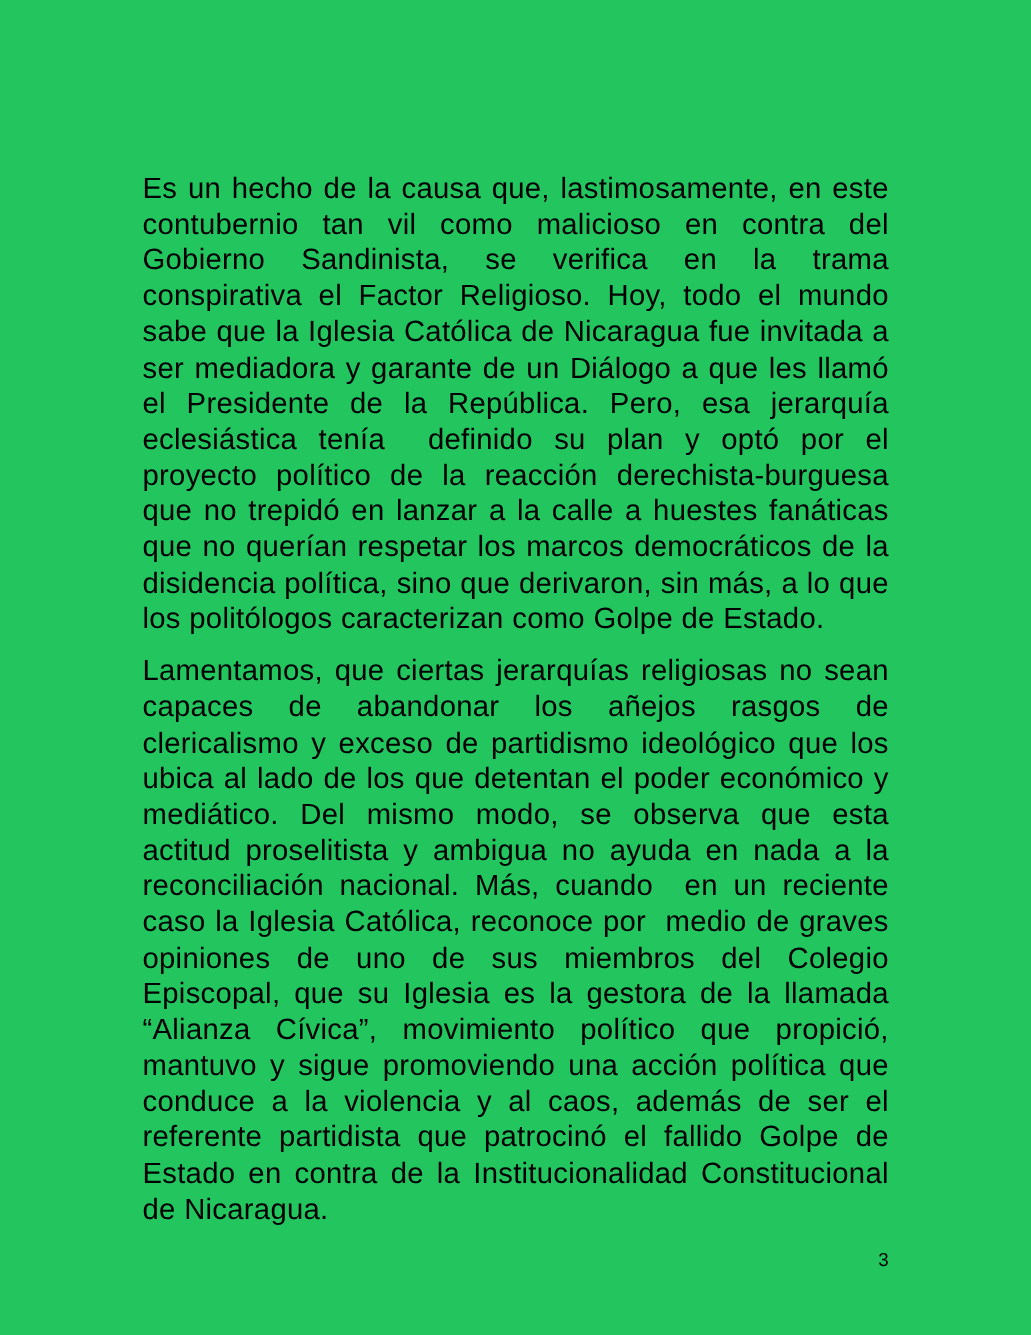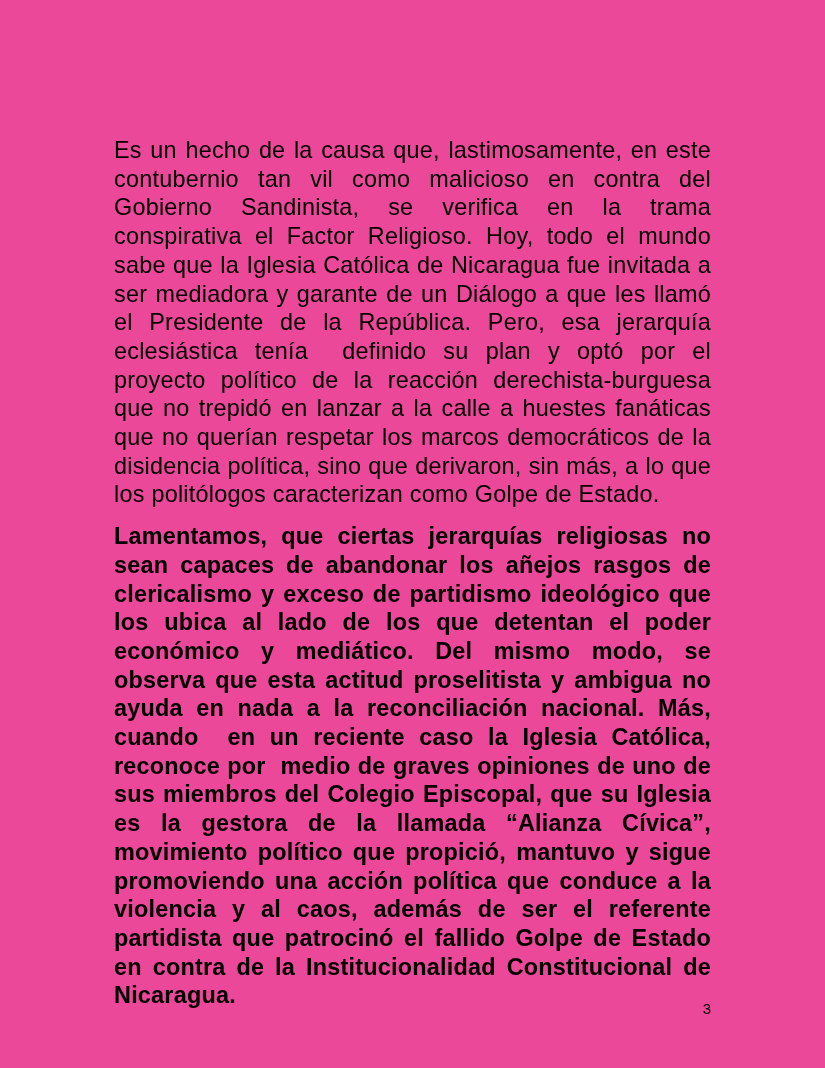--- a/index.html
+++ b/index.html
@@ -6,21 +6,21 @@
   html, body {
     margin: 0;
     padding: 0;
     background: #ffffff;
   }
 
   .page {
     position: relative;
     width: 825px;
     height: 1068px;
-    background: #ec4899;
+    background: #22c55e;
     margin: 0 auto;
     overflow: hidden;
     font-family: "Liberation Sans", sans-serif;
     color: #000000;
     -webkit-font-smoothing: antialiased;
   }
 
   .content {
     position: absolute;
     left: 114px;
@@ -38,21 +38,20 @@
     white-space: pre-wrap;
     color: #000000;
     letter-spacing: 0.01em;
     word-spacing: 0.005em;
     hyphens: none;
     -webkit-hyphens: none;
   }
 
   .para:last-child {
     margin-bottom: 0;
-    font-weight: bold;
   }
 
   
 
   .page-number {
     position: absolute;
     left: 0;
     right: 114px;
     top: 1000px;
     text-align: right;

